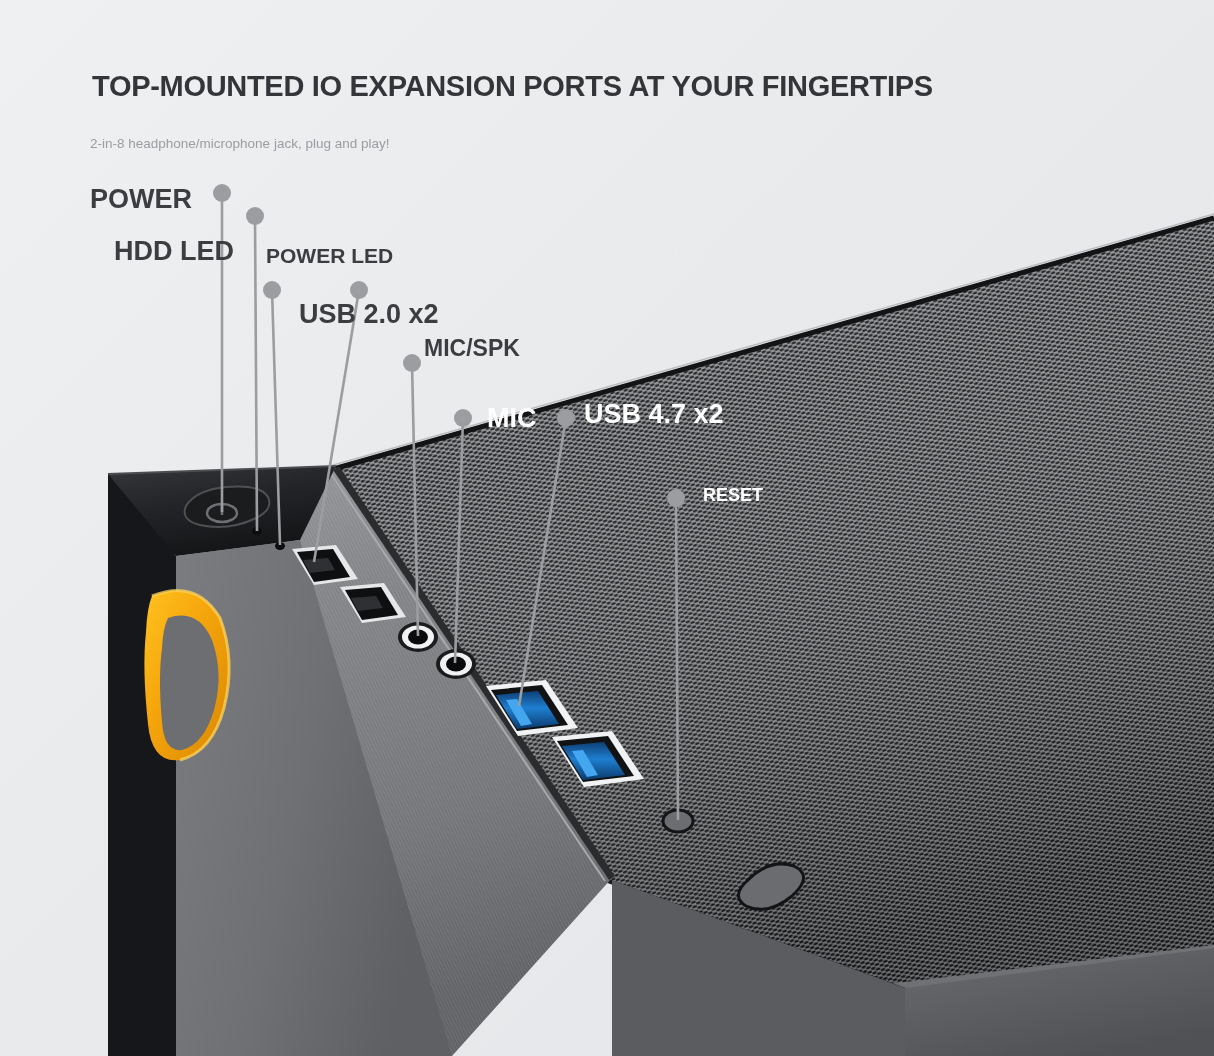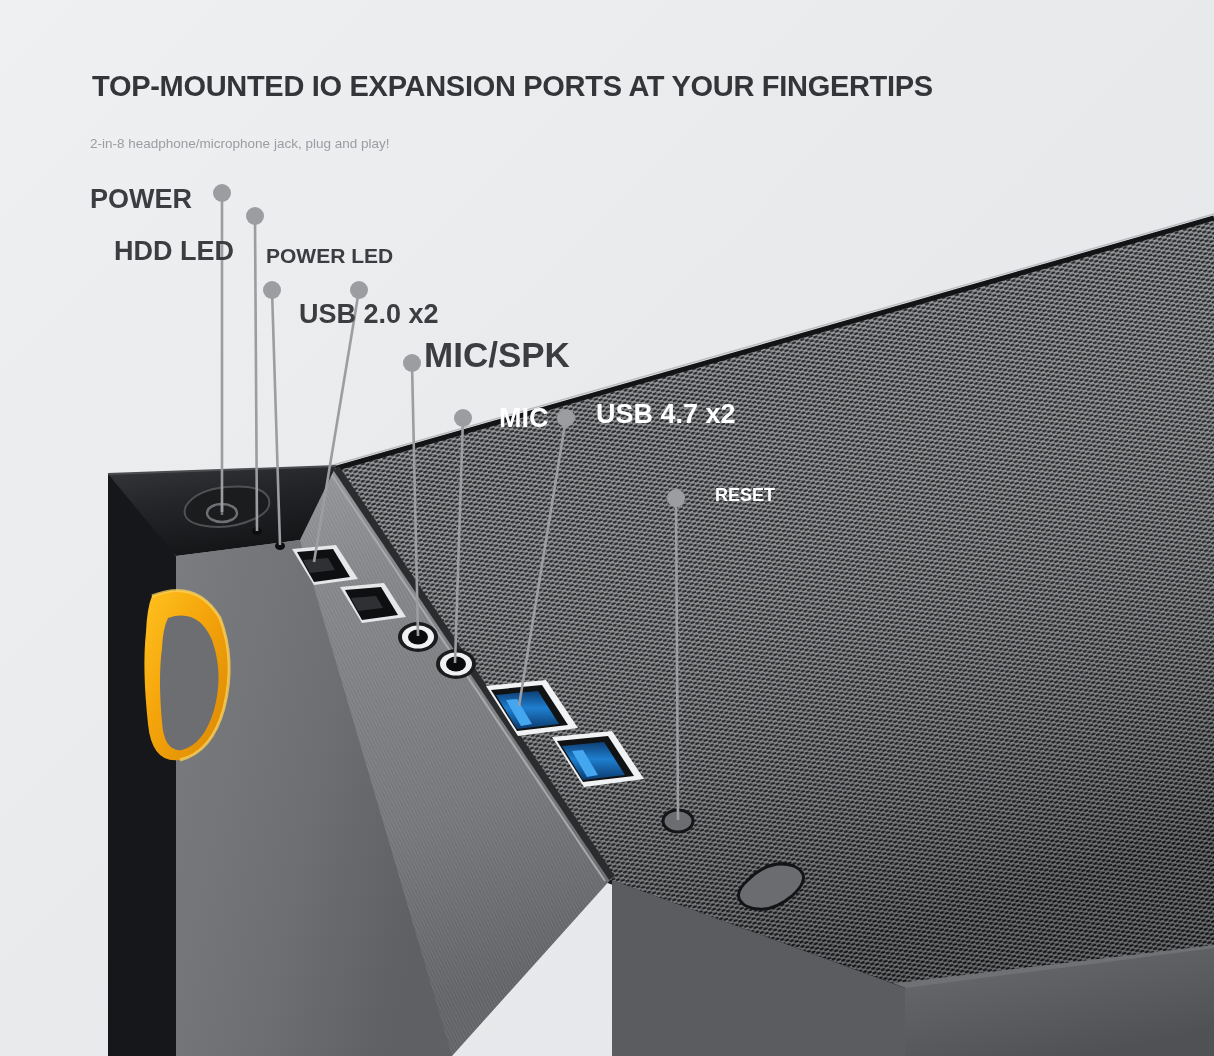--- a/index.html
+++ b/index.html
@@ -39,21 +39,21 @@
 
   
   .callout{
     position:absolute;
     font-weight:bold;
     white-space:nowrap;
     line-height:1;
     pointer-events:none;
   }
   .callout.dark{color:#3b3d40;text-align:right;}
-  .callout.light{color:#ffffff;margin-left:12px;}
+  .callout.light{color:#ffffff;}
 </style>
 </head>
 <body>
 
 <div id="stage">
 
   <svg id="product" viewBox="0 0 1214 1056">
     <defs>
 
       <pattern id="meshPat" width="9" height="7.4" patternUnits="userSpaceOnUse" patternTransform="rotate(-21) skewX(-6) scale(1,0.62)">
@@ -240,18 +240,18 @@
   </svg>
 
   <div id="headline">TOP-MOUNTED IO EXPANSION PORTS AT YOUR FINGERTIPS</div>
   <div id="subhead">2-in-8 headphone/microphone jack, plug and play!</div>
 
   <div id="callout-layer">
       <div class="callout dark" style="left: 90px; top: 186px; font-size: 27px;">POWER</div>
       <div class="callout dark" style="left: 114px; top: 238px; font-size: 27px;">HDD LED</div>
       <div class="callout dark" style="left: 266px; top: 245px; font-size: 21px;">POWER LED</div>
       <div class="callout dark" style="left: 290px; top: 301px; font-size: 27px; margin-left: 9px;">USB 2.0 x2</div>
-      <div class="callout dark" style="left: 424px; top: 337px; font-size: 35px;">MIC/SPK</div>
+      <div class="callout dark" style="left: 424px; top: 337px; font-size: 23px;">MIC/SPK</div>
       <div class="callout light" style="left: 487px; top: 405px; font-size: 27px;">MIC</div>
       <div class="callout light" style="left: 584px; top: 401px; font-size: 27px;">USB 4.7 x2</div>
       <div class="callout light" style="left: 703px; top: 486px; font-size: 18px;">RESET</div>
     </div>
 </div>
 
 </body></html>

